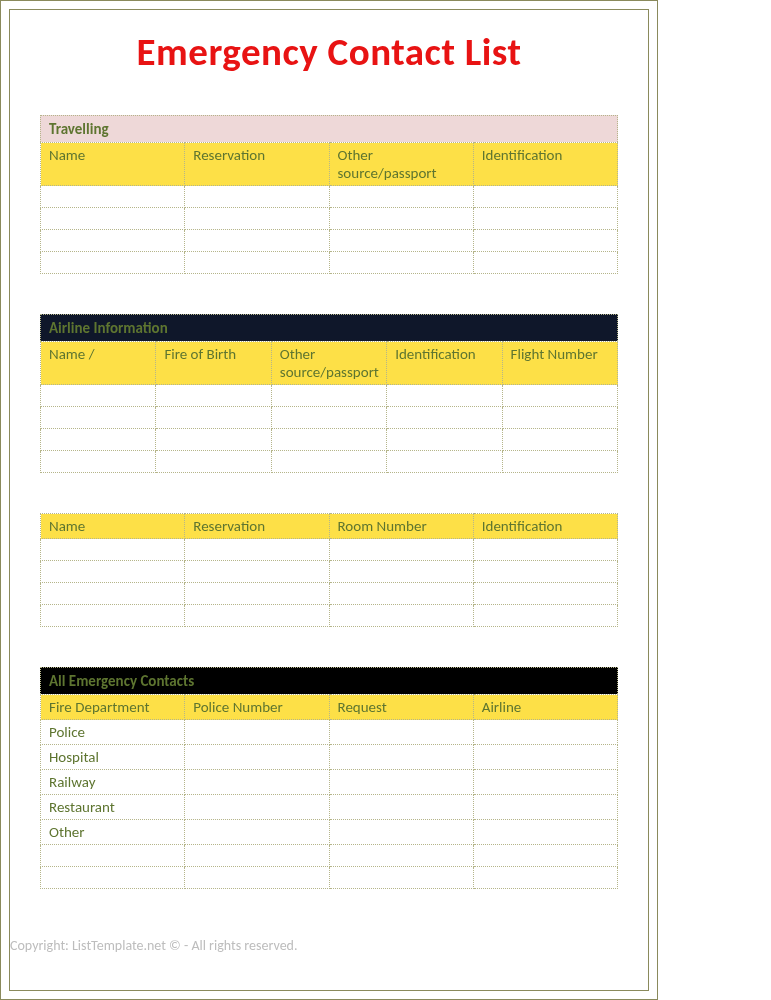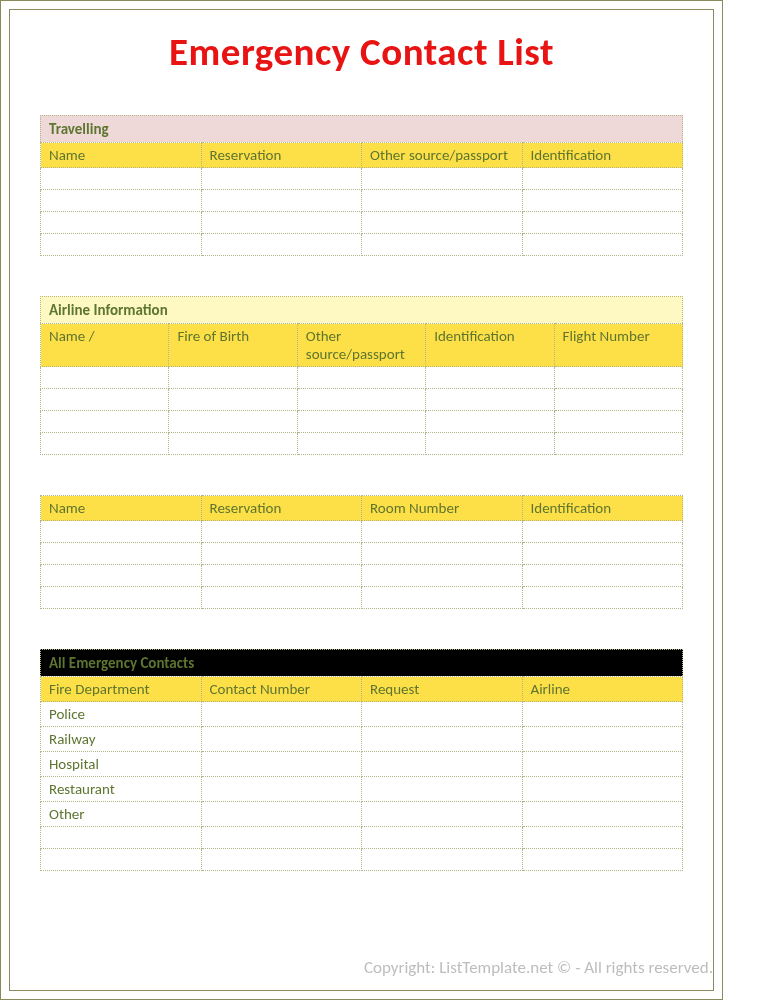--- a/index.html
+++ b/index.html
@@ -4,21 +4,21 @@
 <style>
   * { box-sizing: border-box; }
   body {
     margin: 0;
     padding: 0;
     background: #fff;
     font-family: Calibri, "Segoe UI", Arial, sans-serif;
     width: 771px;
   }
   .outer-border {
-    width: 723px;
+    width: 658px;
     height: 1000px;
     border: 1px solid #8a8a5c;
     padding: 8px;
     position: relative;
   }
   .inner-border {
     width: 100%;
     height: 100%;
     border: 1px solid #8a8a5c;
     padding: 10px 30px 0 30px;
@@ -38,21 +38,21 @@
   }
   .section-header {
     font-weight: bold;
     color: #5e7530;
     font-size: 15px;
     padding: 4px 8px;
     border: 1px dotted #b5b58a;
     border-bottom: none;
   }
   .hdr-pink  { background: #eed8d8; }
-  .hdr-green { background: #fef9c3; }
+  .hdr-green { background: #0f172a; }
   .hdr-blue  { background: #d6e6ee; }
   .hdr-peach { background: #000000; }
   table {
     width: 100%;
     border-collapse: collapse;
     table-layout: fixed;
   }
   th, td {
     border: 1px dotted #b5b58a;
     font-size: 15px;
@@ -63,25 +63,25 @@
     height: 22px;
     font-weight: normal;
   }
   th {
     background: #fde047;
     height: auto;
   }
   td { color: #5e7530; }
   .copyright {
     position: absolute;
-    bottom: 12px;
+    bottom: 36px;
     left: 0; right: 0;
-    text-align: right;
+    text-align: left;
     color: #bdbdbd;
-    font-size: 17px;
+    font-size: 14px;
   }
 </style>
 </head>
 <body>
 
 <div class="outer-border">
   <div class="inner-border">
 
     <h1 class="title">Emergency Contact List</h1>
 
@@ -208,40 +208,40 @@
         </tbody>
       </table>
     </div>
 
     <div class="section">
       <div class="section-header hdr-peach">All Emergency Contacts</div>
       <table>
         <thead>
           <tr>
             <th>Fire Department</th>
-            <th>Contact Number</th>
+            <th>Police Number</th>
             <th>Request</th>
             <th>Airline</th>
           </tr>
         </thead>
         <tbody>
           <tr>
               <td>Police</td>
               <td></td>
               <td></td>
               <td></td>
             </tr>
           <tr>
+              <td>Hospital</td>
+              <td></td>
+              <td></td>
+              <td></td>
+            </tr>
+          <tr>
               <td>Railway</td>
-              <td></td>
-              <td></td>
-              <td></td>
-            </tr>
-          <tr>
-              <td>Hospital</td>
               <td></td>
               <td></td>
               <td></td>
             </tr>
           <tr>
               <td>Restaurant</td>
               <td></td>
               <td></td>
               <td></td>
             </tr>

